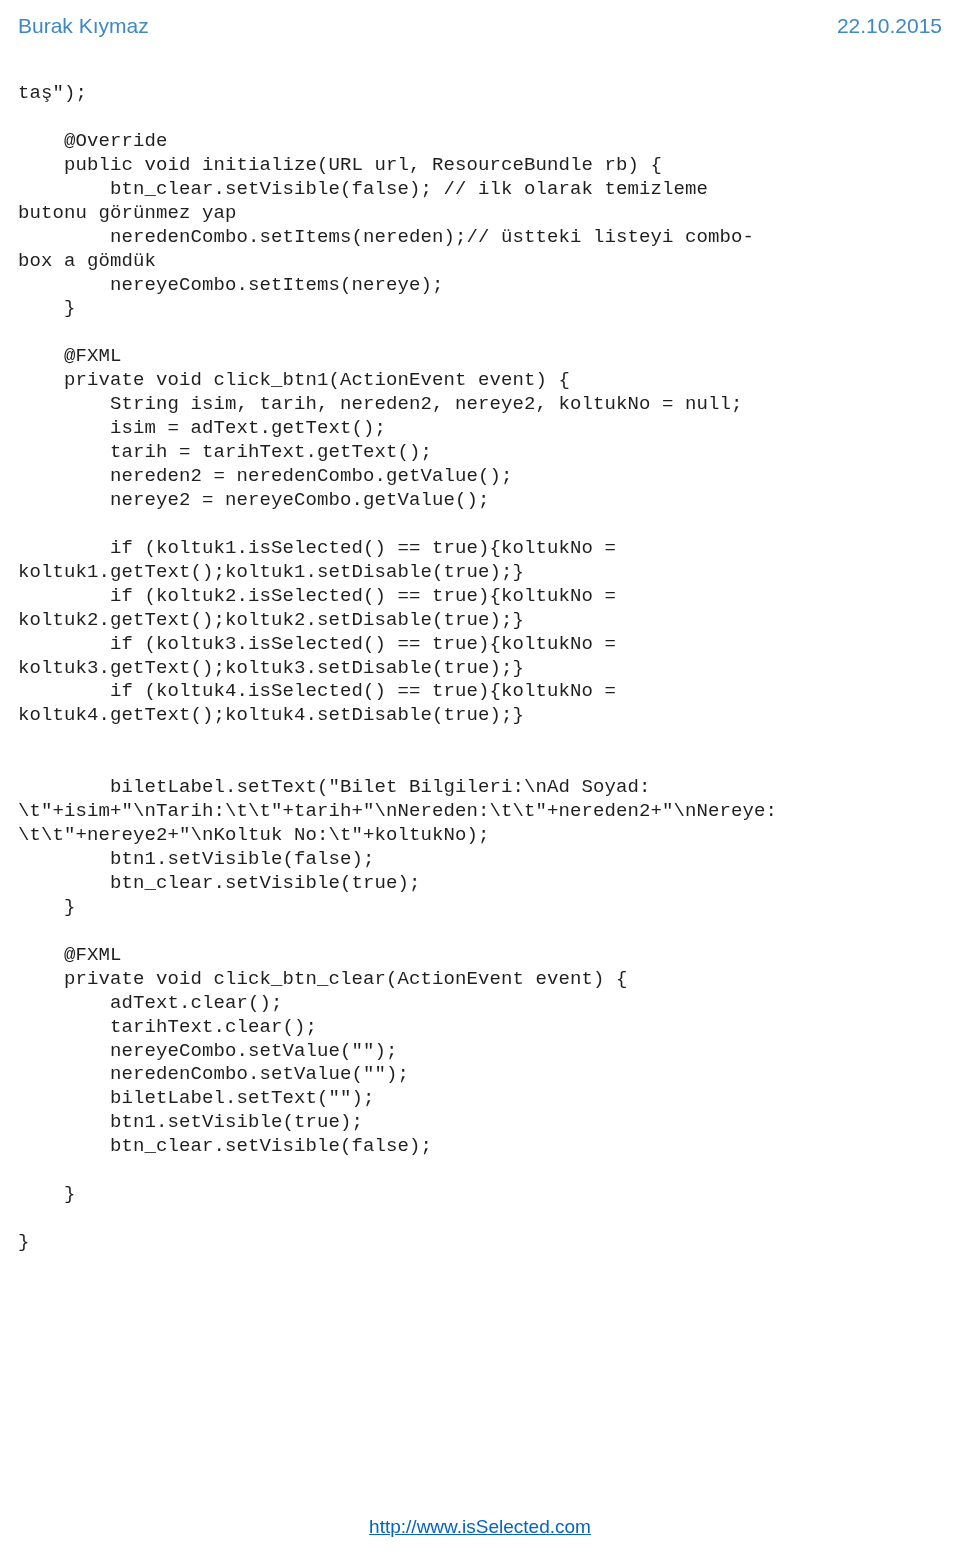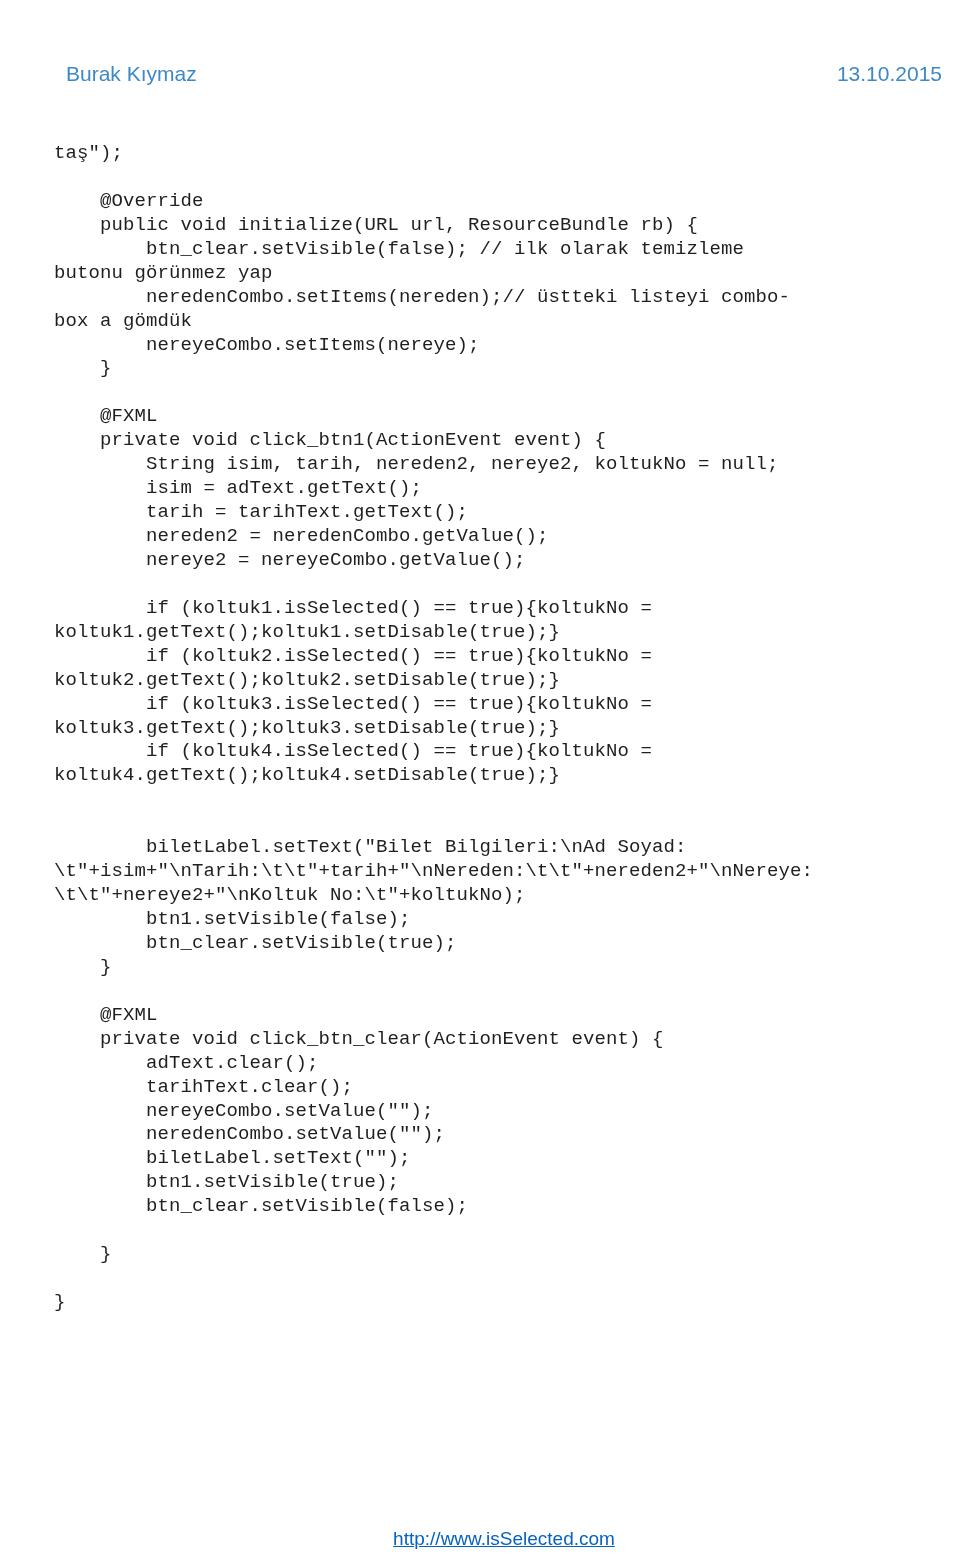--- a/index.html
+++ b/index.html
@@ -1,15 +1,15 @@
 <!DOCTYPE html>
 <html><head>
   <meta charset="utf-8">
   <style>
-    * { margin: 12px; padding: 0; box-sizing: border-box; }
+    * { margin: 0; padding: 0; box-sizing: border-box; }
     body {
       background: #ffffff;
       font-family: "Segoe UI", Tahoma, Geneva, Verdana, sans-serif;
       width: 960px;
       min-height: 1554px;
       padding: 14px 18px 18px 18px;
       position: relative;
     }
     .header {
       display: flex;
@@ -47,21 +47,21 @@
       color: #0563c1;
       text-decoration: underline;
       font-size: 19px;
     }
   </style>
 </head>
 <body>
 
 <div class="header">
   <span class="header-author">Burak Kıymaz</span>
-  <span class="header-date">13.10.2015</span>
+  <span class="header-date">22.10.2015</span>
 </div>
 
 <div class="code-area">taş");
 
     @Override
     public void initialize(URL url, ResourceBundle rb) {
         btn_clear.setVisible(false); // ilk olarak temizleme
 butonu görünmez yap
         neredenCombo.setItems(nereden);// üstteki listeyi combo-
 box a gömdük

